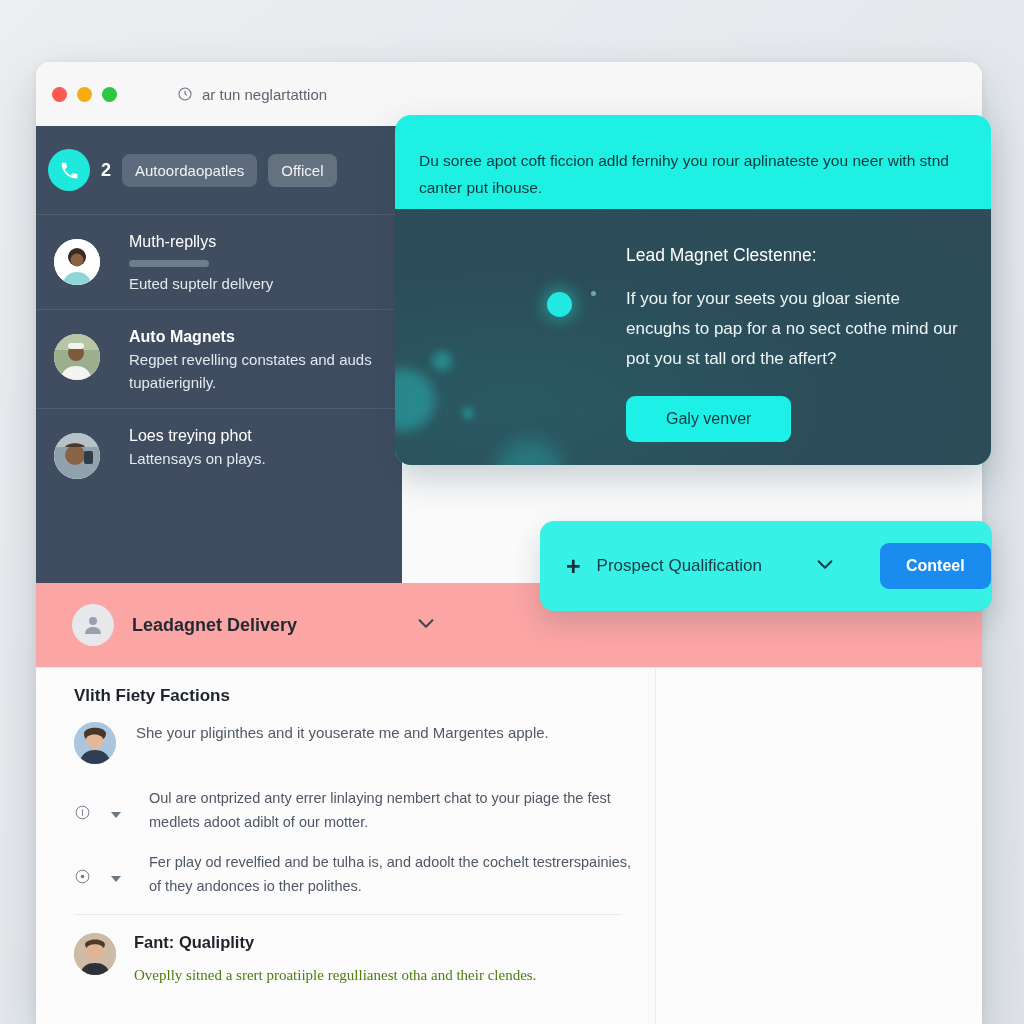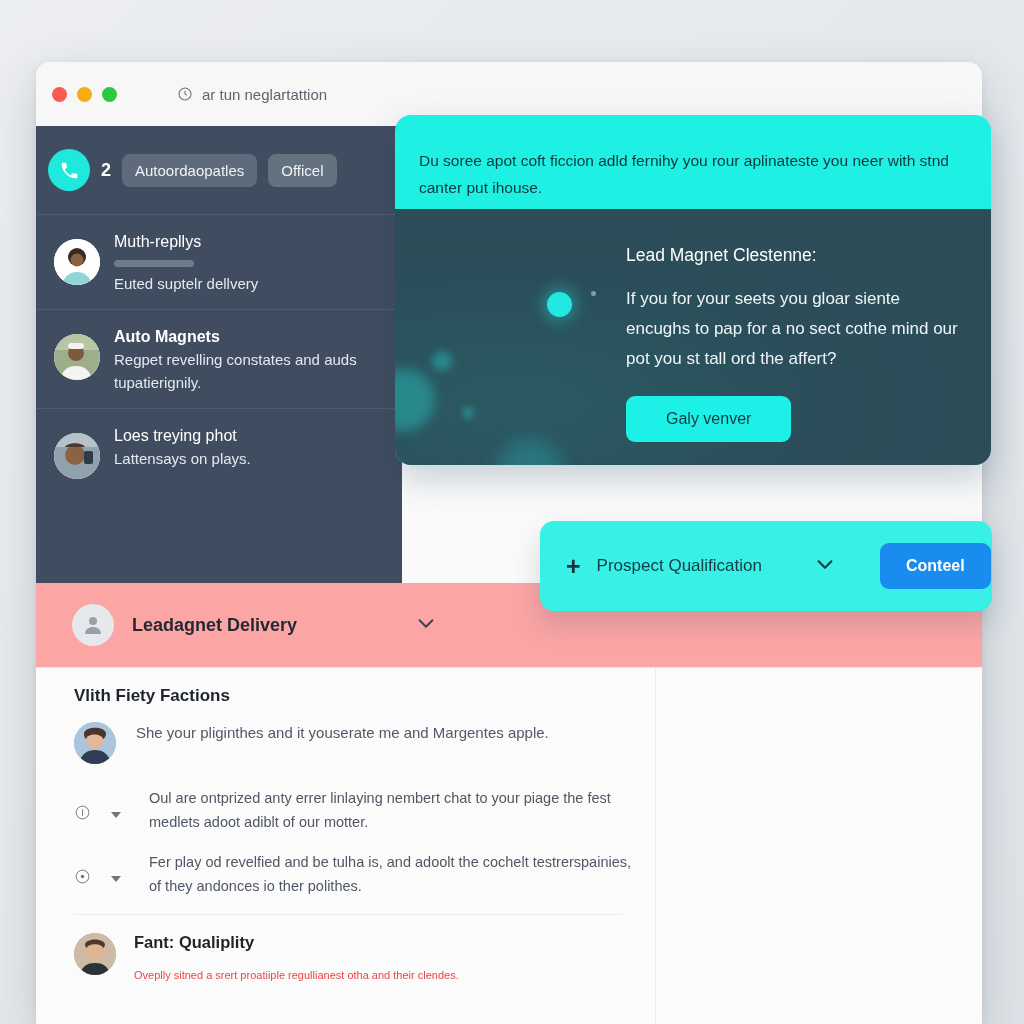--- a/index.html
+++ b/index.html
@@ -71,21 +71,21 @@
     display: flex; gap: 14px; padding: 14px 18px 14px 18px;
     border-top: 1px solid rgba(255,255,255,.09);
   }
   .sb-row .av {
     width: 46px; height: 46px; border-radius: 50%;
     flex: 0 0 auto; margin-top: 10px;
     background: #dfe6ec;
     box-shadow: inset 0 0 0 2px rgba(255,255,255,.55);
     overflow: hidden;
   }
-  .sb-body { padding-top: 2px; min-width: 0; }
+  .sb-body { padding-top: 2px; min-width: 0; margin-left: 15px; }
   .sb-title { color: #ffffff; font-size: 16px; font-weight: 700; line-height: 22px; }
   .sb-title.thin { font-weight: 500; }
   .sb-sub { color: #e3e9ef; font-size: 15px; line-height: 23px; font-weight: 400; }
   .skelbar {
     width: 80px; height: 7px; border-radius: 4px;
     background: #6e7c8c; margin: 7px 0 5px 0;
   }
 
   
   .hero {
@@ -212,21 +212,21 @@
   .b-text { color: #4f5864; font-size: 14.5px; line-height: 24px; padding-left: 8px; }
 
   .hr { height: 1px; background: #e9ebee; margin: 16px 0 18px 0; width: 548px; }
 
   .qual { display: flex; gap: 18px; }
   .qual .av3 {
     width: 42px; height: 42px; border-radius: 50%;
     flex: 0 0 auto; overflow: hidden; background: #c9b9a6;
   }
   .qual-h { color: #1e242c; font-size: 16.5px; font-weight: 700; margin-bottom: 11px; }
-  .qual-p { color: #ef4444; font-size: 11px; line-height: 24px; }
+  .qual-p { color: #4d7c0f; font-size: 15px; line-height: 24px; font-family: Liberation Serif, serif; }
 </style>
 </head>
 <body>
 
 <div id="root">
 
   <div class="window">
 
     <div class="titlebar">
       <div class="dots">

